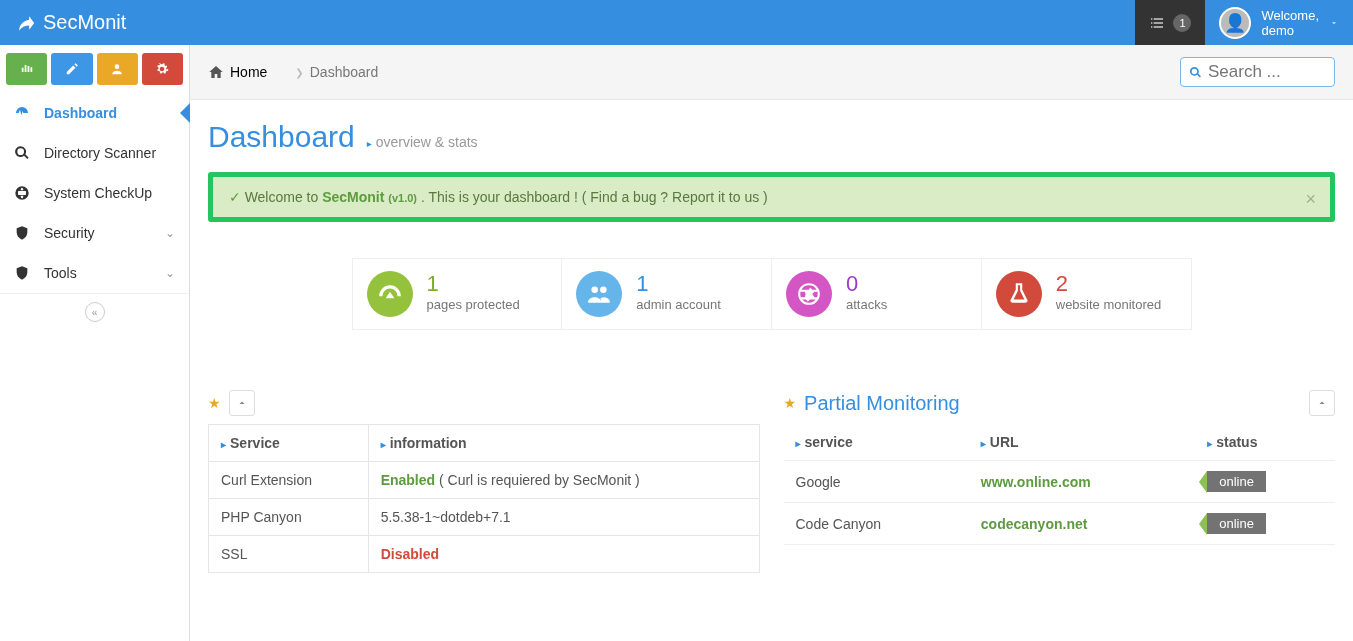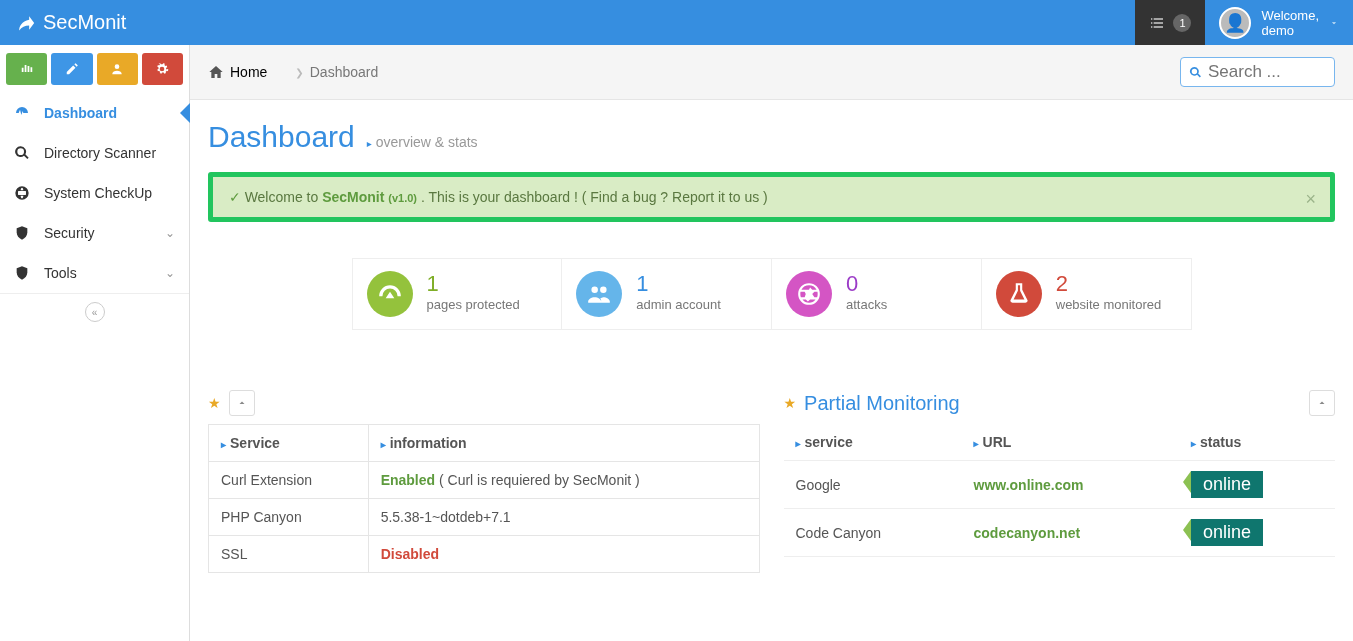--- a/index.html
+++ b/index.html
@@ -65,21 +65,21 @@
 .panel-head .star { color: #e9a927; margin-right: 8px; }
 .panel-head h3 { color: #368ee0; font-weight: 400; font-size: 20px; flex: 1; }
 .collapse-btn { width: 26px; height: 26px; border: 1px solid #ddd; border-radius: 3px; display: flex; align-items: center; justify-content: center; color: #888; cursor: pointer; }
 table { width: 100%; border-collapse: collapse; border-radius: 29px; }
 th, td { text-align: left; padding: 10px 12px; border: 1px solid #e5e5e5; font-size: 14px; }
 th { font-weight: 600; color: #555; }
 th .tri { color: #368ee0; margin-right: 4px; font-size: 10px; }
 .enabled { color: #5e9b3e; font-weight: 600; }
 .disabled { color: #d14a3b; font-weight: 600; }
 .url-link { color: #5e9b3e; font-weight: 600; }
-.badge-online { background: #0f766e; color: #fff; padding: 3px 12px; font-size: 18px; position: relative; display: inline-block; }
+.badge-online { background: #737373; color: #fff; padding: 3px 12px; font-size: 13px; position: relative; display: inline-block; }
 .badge-online::before { content: ""; position: absolute; left: -8px; top: 0; width: 0; height: 0; border-top: 11px solid transparent; border-bottom: 11px solid transparent; border-right: 8px solid #8cc152; }
 .tbl2 th, .tbl2 td { border: none; border-bottom: 1px solid #eee; }
 </style>
 </head>
 <body>
 
 <div class="topbar">
   <div class="brand">
     <svg width="20" height="20" viewBox="0 0 24 24" fill="#fff">
         <path d="M17 8C8 10 5 16 5 21c3-4 7-6 12-6v5l6-8-6-8v4z"></path>

